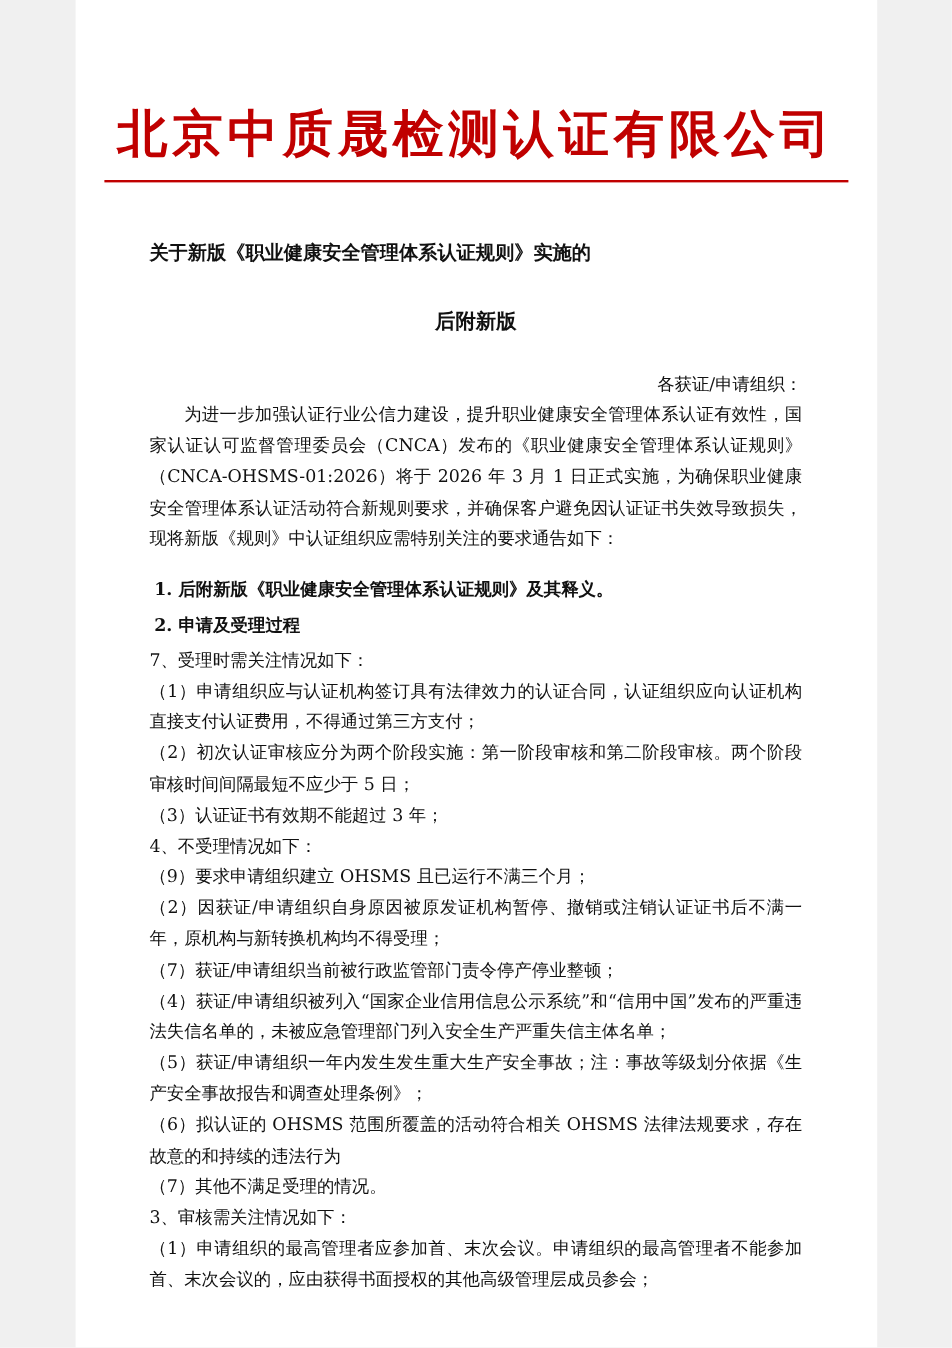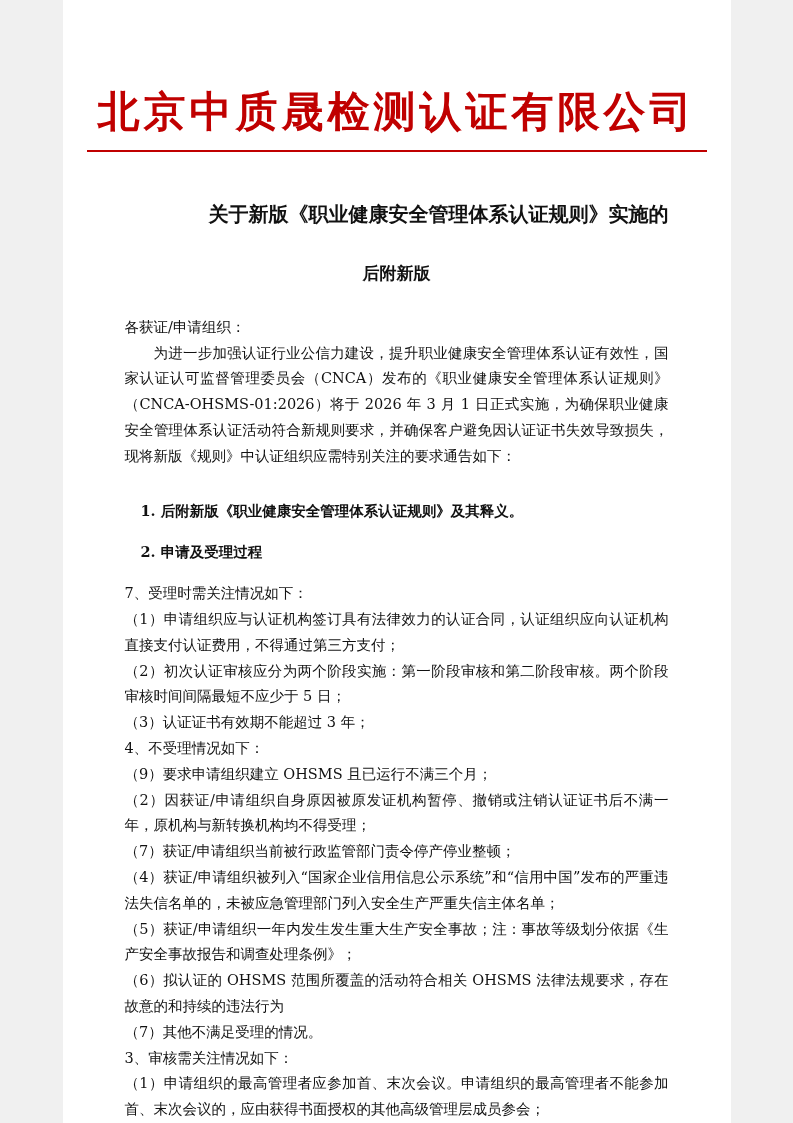--- a/index.html
+++ b/index.html
@@ -35,57 +35,58 @@
   .letterhead-rule {
     margin: 14px auto 0 auto;
     width: 620px;
     border-top: 2px solid #c00000;
   }
   .doc-body {
     padding: 0 62px;
     box-sizing: border-box;
   }
   .doc-title {
-    text-align: right;
+    text-align: left;
     font-family: "DejaVu Serif", "Liberation Serif", serif;
     font-weight: bold;
-    font-size: 20px;
+    font-size: 16px;
     line-height: 1.6;
     margin-top: 46px;
   }
   .doc-subtitle {
     text-align: center;
     font-family: "DejaVu Serif", "Liberation Serif", serif;
     font-weight: bold;
     font-size: 17px;
     margin-top: 32px;
   }
   .salutation {
     font-family: "DejaVu Serif", "Liberation Serif", serif;
     font-size: 14.5px;
     margin-top: 30px;
     line-height: 1.75;
+    text-align: right;
   }
   p.para {
     font-family: "DejaVu Serif", "Liberation Serif", serif;
     font-size: 14.5px;
     line-height: 1.78;
     margin: 0;
     text-align: justify;
     text-justify: inter-ideograph;
   }
   p.indent {
     text-indent: 2em;
   }
   .section-head {
     font-family: "DejaVu Serif", "Liberation Serif", serif;
     font-size: 14.5px;
     font-weight: bold;
     line-height: 1.78;
-    margin: 16px;
+    margin: 4px;
   }
   .list-block {
     margin-top: 2px;
   }
   .list-line {
     font-family: "DejaVu Serif", "Liberation Serif", serif;
     font-size: 14.5px;
     line-height: 1.78;
     margin: 0;
     text-align: justify;

